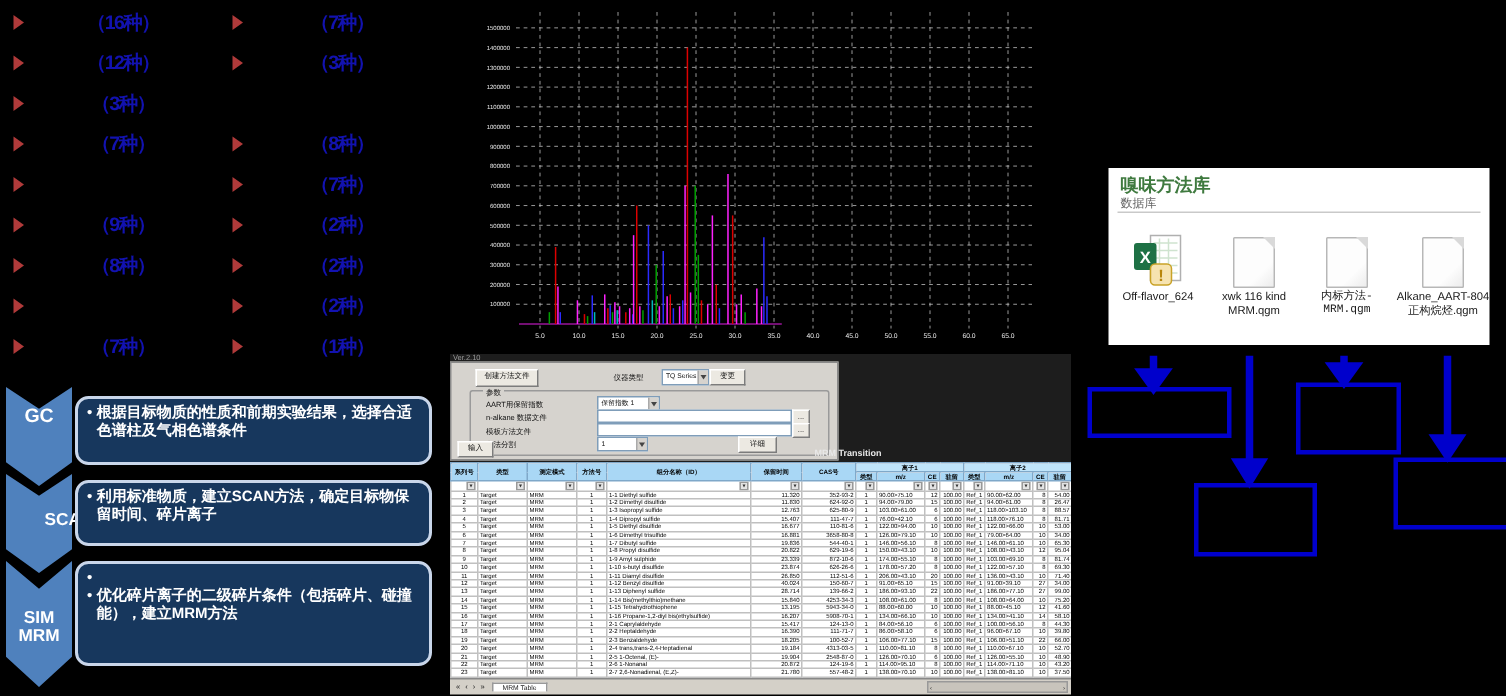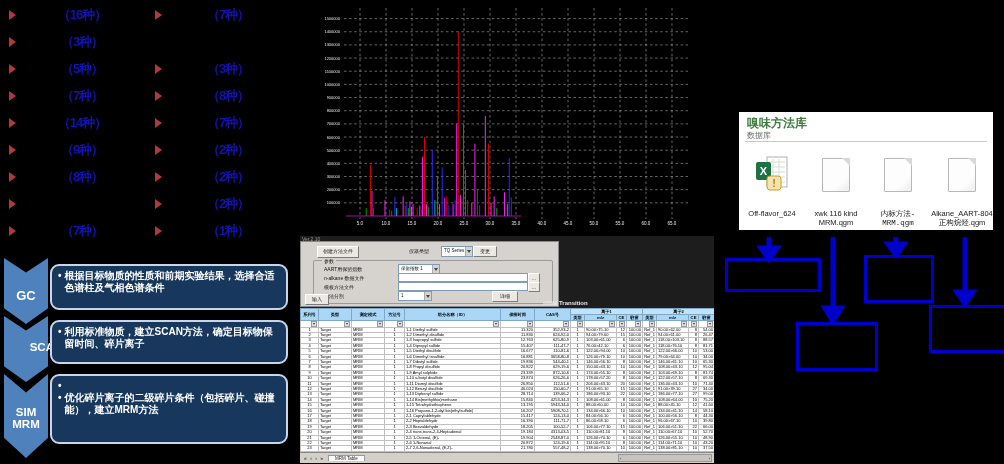--- a/index.html
+++ b/index.html
@@ -62,21 +62,21 @@
   .tabbar .sheet{background:#fff;border:1px solid #999;border-bottom:none;padding:0 6px;font-size:4.5px;}
   .tabbar .hscroll{margin-left:auto;margin-right:2px;width:90px;height:6px;background:#c8c4bc;
           border:1px solid #999;display:flex;align-items:center;justify-content:space-between;font-size:4px;padding:0 1px;}
   
   .lib{position:absolute;left:739px;top:112px;width:254px;height:118px;background:#fff;}
   .lib-title{position:absolute;left:8px;top:3px;font-size:12px;font-weight:bold;color:#3f7a3f;}
   .lib-sub{position:absolute;left:8px;top:18px;font-size:8px;color:#666;}
   .lib-div{position:absolute;left:6px;top:29px;width:242px;height:0;border-top:1px solid #c9c9c9;}
   .file-item{position:absolute;top:36px;width:62px;text-align:center;}
   .file-item .fi-icon{display:flex;justify-content:center;height:44px;align-items:flex-end;}
-  .file-item .fi-label{font-size:7.5px;line-height:1.15;color:#1a1a1a;word-break:break-word;margin-top:18px;}
+  .file-item .fi-label{font-size:7.5px;line-height:1.15;color:#1a1a1a;word-break:break-word;margin-top:2px;}
   .doc-icon{position:relative;width:26px;height:32px;background:linear-gradient(135deg,#fdfdfd 70%,#ececec);
             border:1px solid #b7b7b7;border-radius:1px;}
   .doc-icon .fold{position:absolute;right:-1px;top:-1px;width:0;height:0;
             border-left:8px solid transparent;border-top:8px solid #d9d9d9;}
   
   .out-box{position:absolute;border:3px solid #0000cc;background:transparent;}
   .arrows-svg{position:absolute;left:720px;top:237px;}
 </style>
 </head>
 <body>
@@ -90,47 +90,46 @@
           <span class="cnt">（16种）</span>
         </div>
         <div class="cat-cell">
           <span class="tri"></span>
           <span class="cnt">（7种）</span>
         </div>
       </div>
       <div class="cat-row">
         <div class="cat-cell">
           <span class="tri"></span>
+          <span class="cnt">（12种）</span>
+        </div>
+        <div class="cat-cell">
+          <span class="tri"></span>
           <span class="cnt">（3种）</span>
         </div>
       </div>
       <div class="cat-row">
         <div class="cat-cell">
           <span class="tri"></span>
-          <span class="cnt">（5种）</span>
-        </div>
-        <div class="cat-cell">
-          <span class="tri"></span>
           <span class="cnt">（3种）</span>
         </div>
       </div>
       <div class="cat-row">
         <div class="cat-cell">
           <span class="tri"></span>
           <span class="cnt">（7种）</span>
         </div>
         <div class="cat-cell">
           <span class="tri"></span>
           <span class="cnt">（8种）</span>
         </div>
       </div>
       <div class="cat-row">
         <div class="cat-cell">
           <span class="tri"></span>
-          <span class="cnt">（14种）</span>
         </div>
         <div class="cat-cell">
           <span class="tri"></span>
           <span class="cnt">（7种）</span>
         </div>
       </div>
       <div class="cat-row">
         <div class="cat-cell">
           <span class="tri"></span>
           <span class="cnt">（9种）</span>
@@ -166,21 +165,21 @@
         </div>
         <div class="cat-cell">
           <span class="tri"></span>
           <span class="cnt">（1种）</span>
         </div>
       </div>
     </div>
 
   <div class="flow">
       <div class="chev" style="top: 258px; height: 66px;"></div>
-      <div class="chev-label" style="top: 288px; font-size: 13px;">
+      <div class="chev-label" style="top: 269px; font-size: 13px;">
         <div>GC</div>
       </div>
       <div class="wf-box" style="top: 264px; min-height: 46px;">
         <div class="bullet-line">
           <span class="bl-dot">•</span>
           <span class="bl-txt">根据目标物质的性质和前期实验结果，选择合适色谱柱及气相色谱条件</span>
         </div>
       </div>
       <div class="chev" style="top: 316px; height: 66px;"></div>
       <div class="chev-label" style="top: 341.08px; font-size: 11.5px; padding-left: 20px;">

